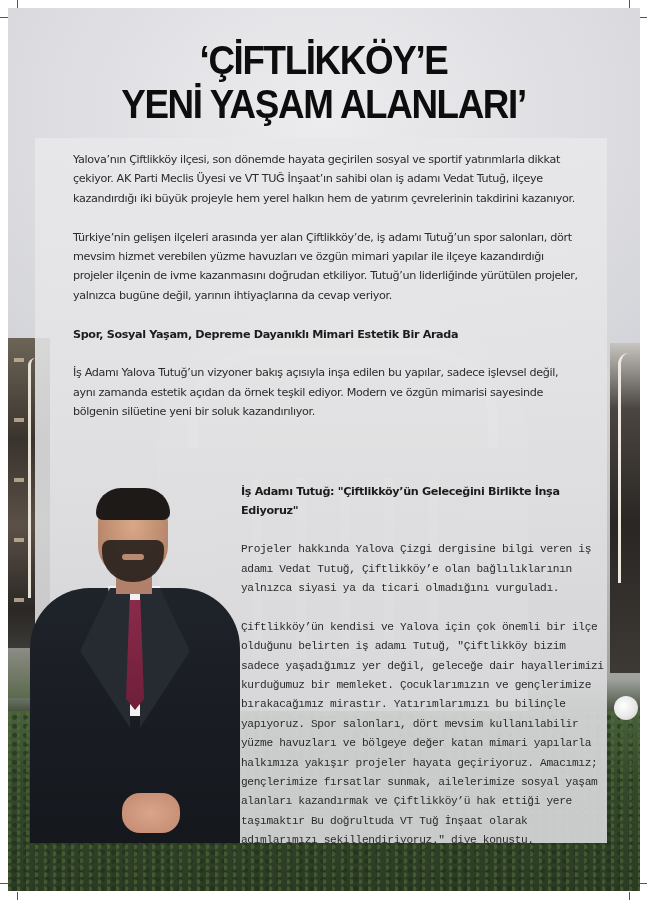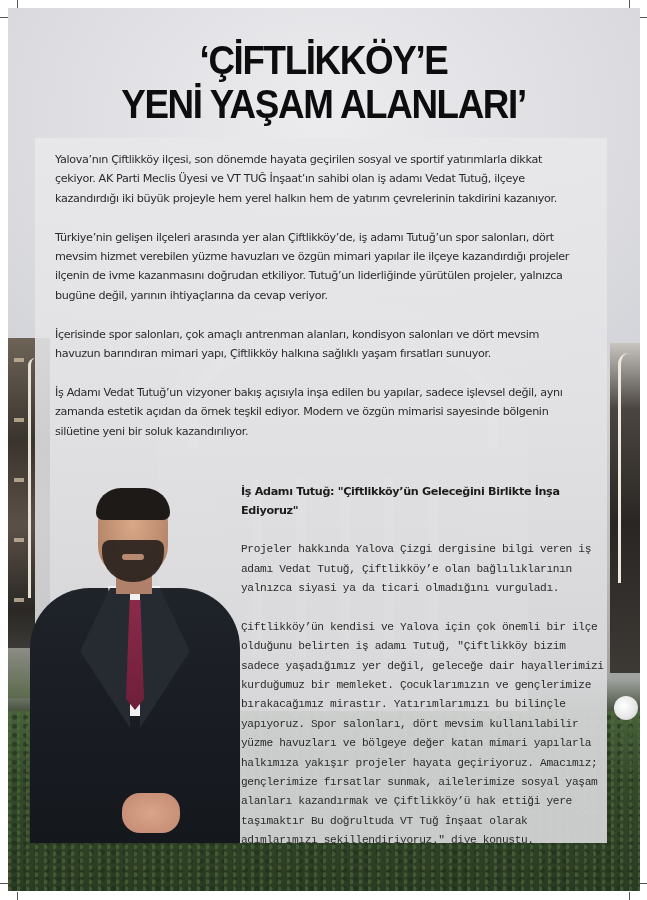--- a/index.html
+++ b/index.html
@@ -87,21 +87,21 @@
     
     .panel {
       position: absolute; left: 35px; top: 138px; width: 572px; height: 705px;
       background: linear-gradient(180deg, rgba(232,232,234,0.93) 0%, rgba(226,226,228,0.88) 45%, rgba(214,214,216,0.92) 100%);
     }
     .panel-text {
       position: absolute; left: 55px; top: 150px; width: 525px;
       font-family: "DejaVu Sans", sans-serif; font-size: 11.2px; line-height: 19.4px;
       color: #2b2b2b; letter-spacing: -0.35px;
     }
-    .panel-text p { margin-bottom: 19.4px; }
+    .panel-text p { margin-bottom: 19.4px; margin-left: 18px; }
     .panel-text .subhead { font-weight: 700; color: #1c1c1c; display: block; }
 
     .right-col {
       position: absolute; left: 241px; top: 482px; width: 367px;
       font-family: "DejaVu Sans", sans-serif; font-size: 11.2px; line-height: 19.4px;
       color: #2b2b2b; letter-spacing: -0.35px;
     }
     .right-col .q-head { font-weight: 700; color: #1c1c1c; margin-bottom: 19.4px; }
     .right-col p { margin-bottom: 19.4px; font-family: Liberation Mono, monospace; }
 
@@ -183,23 +183,23 @@
   <span>‘ÇİFTLİKKÖY’E</span><br>
   <span>YENİ YAŞAM ALANLARI’</span>
 </h1>
 
 <div class="panel"></div>
 
 <div class="panel-text">
   <p>Yalova’nın Çiftlikköy ilçesi, son dönemde hayata geçirilen sosyal ve sportif yatırımlarla dikkat çekiyor. AK Parti Meclis Üyesi ve VT TUĞ İnşaat’ın sahibi olan iş adamı Vedat Tutuğ, ilçeye kazandırdığı iki büyük projeyle hem yerel halkın hem de yatırım çevrelerinin takdirini kazanıyor.</p>
   <p>Türkiye’nin gelişen ilçeleri arasında yer alan Çiftlikköy’de, iş adamı Tutuğ’un spor salonları, dört mevsim hizmet verebilen yüzme havuzları ve özgün mimari yapılar ile ilçeye kazandırdığı projeler ilçenin de ivme kazanmasını doğrudan etkiliyor. Tutuğ’un liderliğinde yürütülen projeler, yalnızca bugüne değil, yarının ihtiyaçlarına da cevap veriyor.</p>
   <p>
-    <span>İçerisinde spor salonları, çok amaçlı antrenman alanları, kondisyon salonları ve dört mevsim havuzun barındıran mimari yapı, Çiftlikköy halkına sağlıklı yaşam fırsatları sunuyor.</span>
+    <span class="subhead">Spor, Sosyal Yaşam, Depreme Dayanıklı Mimari Estetik Bir Arada</span>
   </p>
-  <p>İş Adamı Vedat Tutuğ’un vizyoner bakış açısıyla inşa edilen bu yapılar, sadece işlevsel değil, aynı zamanda estetik açıdan da örnek teşkil ediyor. Modern ve özgün mimarisi sayesinde bölgenin silüetine yeni bir soluk kazandırılıyor.</p>
+  <p>İş Adamı Yalova Tutuğ’un vizyoner bakış açısıyla inşa edilen bu yapılar, sadece işlevsel değil, aynı zamanda estetik açıdan da örnek teşkil ediyor. Modern ve özgün mimarisi sayesinde bölgenin silüetine yeni bir soluk kazandırılıyor.</p>
 </div>
 
 <div class="portrait">
   <div class="p-suit"></div>
   <div class="p-shirt"></div>
   <div class="p-lapel-l"></div>
   <div class="p-lapel-r"></div>
   <div class="p-tie"></div>
   <div class="p-neck"></div>
   <div class="p-head"></div>

